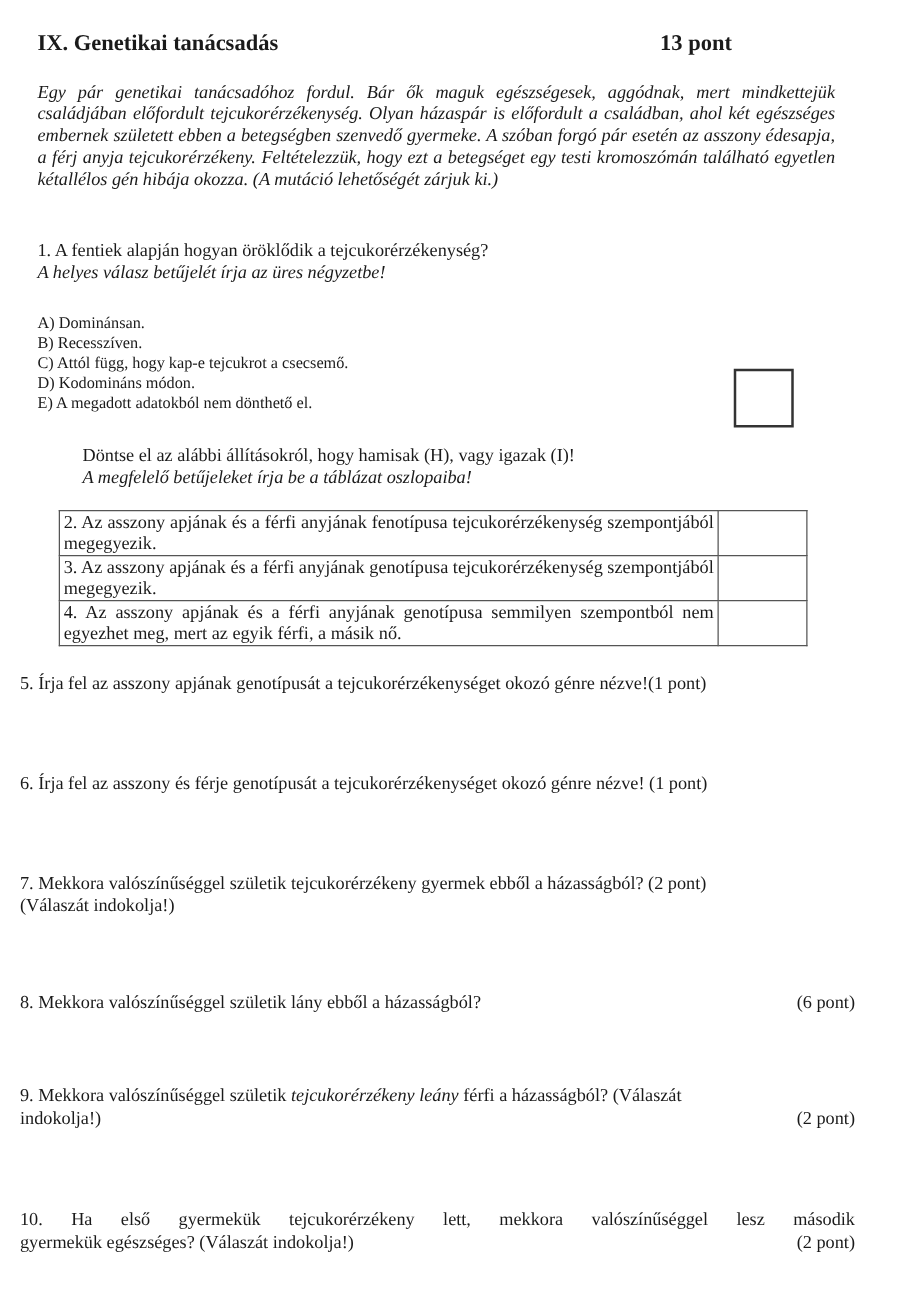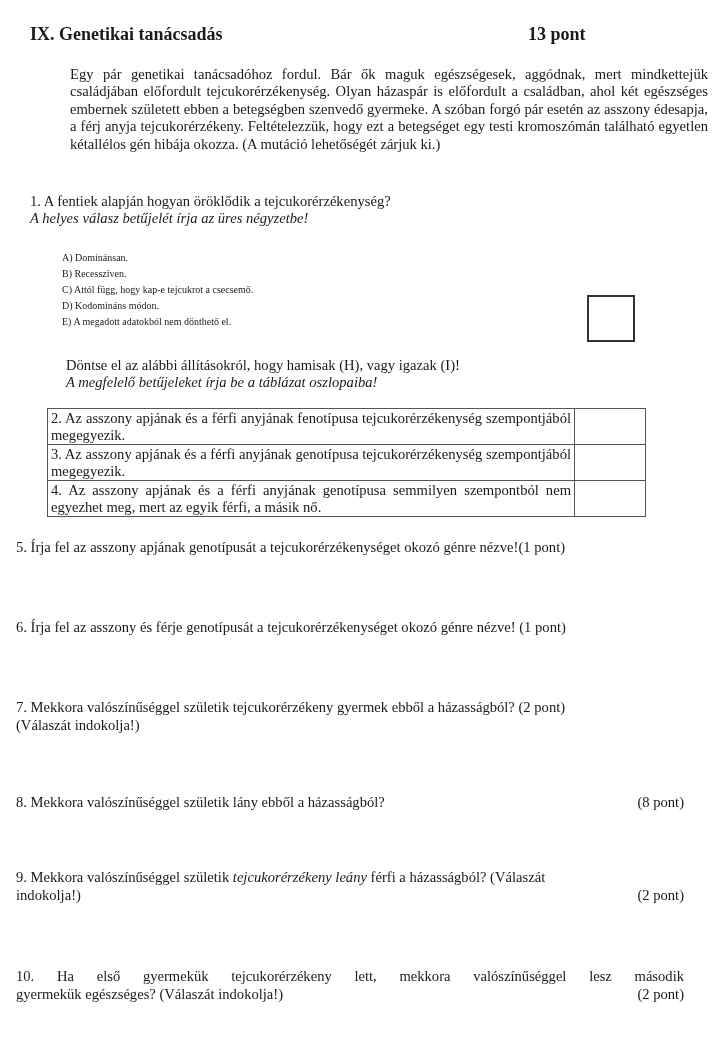--- a/index.html
+++ b/index.html
@@ -1,25 +1,25 @@
 <!DOCTYPE html>
 <html><head>
 <meta charset="utf-8">
 <style>
   html, body { margin: 0; padding: 0; background: #ffffff; }
   body { width: 720px; height: 1042px; position: relative; overflow: hidden;
          font-family: "Liberation Serif", serif; color: #1a1a1a; }
   .abs { position: absolute; }
   .title { left: 30px; top: 24px; font-size: 18px; font-weight: bold; }
   .points { left: 528px; top: 24px; font-size: 18px; font-weight: bold; }
-  .intro { left: 30px; top: 66px; width: 638px; font-size: 14.6px; 
-           line-height: 17.4px; text-align: justify; text-align-last: left; margin-left: 40px; }
+  .intro { left: 30px; top: 66px; width: 638px; font-size: 14.6px; font-style: italic;
+           line-height: 17.4px; text-align: justify; text-align-last: left; }
   .q1 { left: 30px; top: 193px; font-size: 14.6px; line-height: 17.4px; }
   .q1 .instr { font-style: italic; }
-  .opts { left: 30px; top: 250px; font-size: 10px; line-height: 16px; margin-left: 32px; }
+  .opts { left: 30px; top: 250px; font-size: 13px; line-height: 16px; }
   .opts div { height: 16px; }
   .answer-box { left: 587px; top: 295px; width: 48px; height: 47px; border: 2px solid #333; box-sizing: border-box; }
   .tf-intro { left: 30px; top: 357px; font-size: 14.6px; line-height: 17.4px; margin-left: 36px; }
   .tf-intro .instr { font-style: italic; }
   table.tf { position: absolute; left: 47px; top: 408px; border-collapse: collapse;
              font-size: 14.6px; line-height: 16.5px; }
   table.tf td { border: 1.5px solid #555; padding: 1px 3px 1px 3px; vertical-align: top; }
   table.tf td.stmt { width: 520px; text-align: justify; text-align-last: left; }
   table.tf td.ans { width: 64px; }
   .q { left: 16px; font-size: 14.6px; line-height: 18px; width: 668px; }
@@ -76,21 +76,21 @@
 <div class="abs q" style="top:618px;">6. Írja fel az asszony és férje genotípusát a tejcukorérzékenységet okozó génre nézve! (1 pont)</div>
 
 <div class="abs q" style="top:698px;">
   <div>7. Mekkora valószínűséggel születik tejcukorérzékeny gyermek ebből a házasságból? (2 pont)</div>
   <div>(Válaszát indokolja!)</div>
 </div>
 
 <div class="abs q" style="top:793px;text-align:center;">
   <div class="row">
     <span>8. Mekkora valószínűséggel születik lány ebből a házasságból?</span>
-    <span class="pts">(8 pont)</span>
+    <span class="pts">(6 pont)</span>
   </div>
 </div>
 
 <div class="abs q" style="top:868px;">
   <div class="row">
     <span>
       <span>9. Mekkora valószínűséggel születik </span><i>tejcukorérzékeny leány</i><span> férfi a házasságból? (Válaszát</span>
     </span>
   </div>
   <div class="row">

